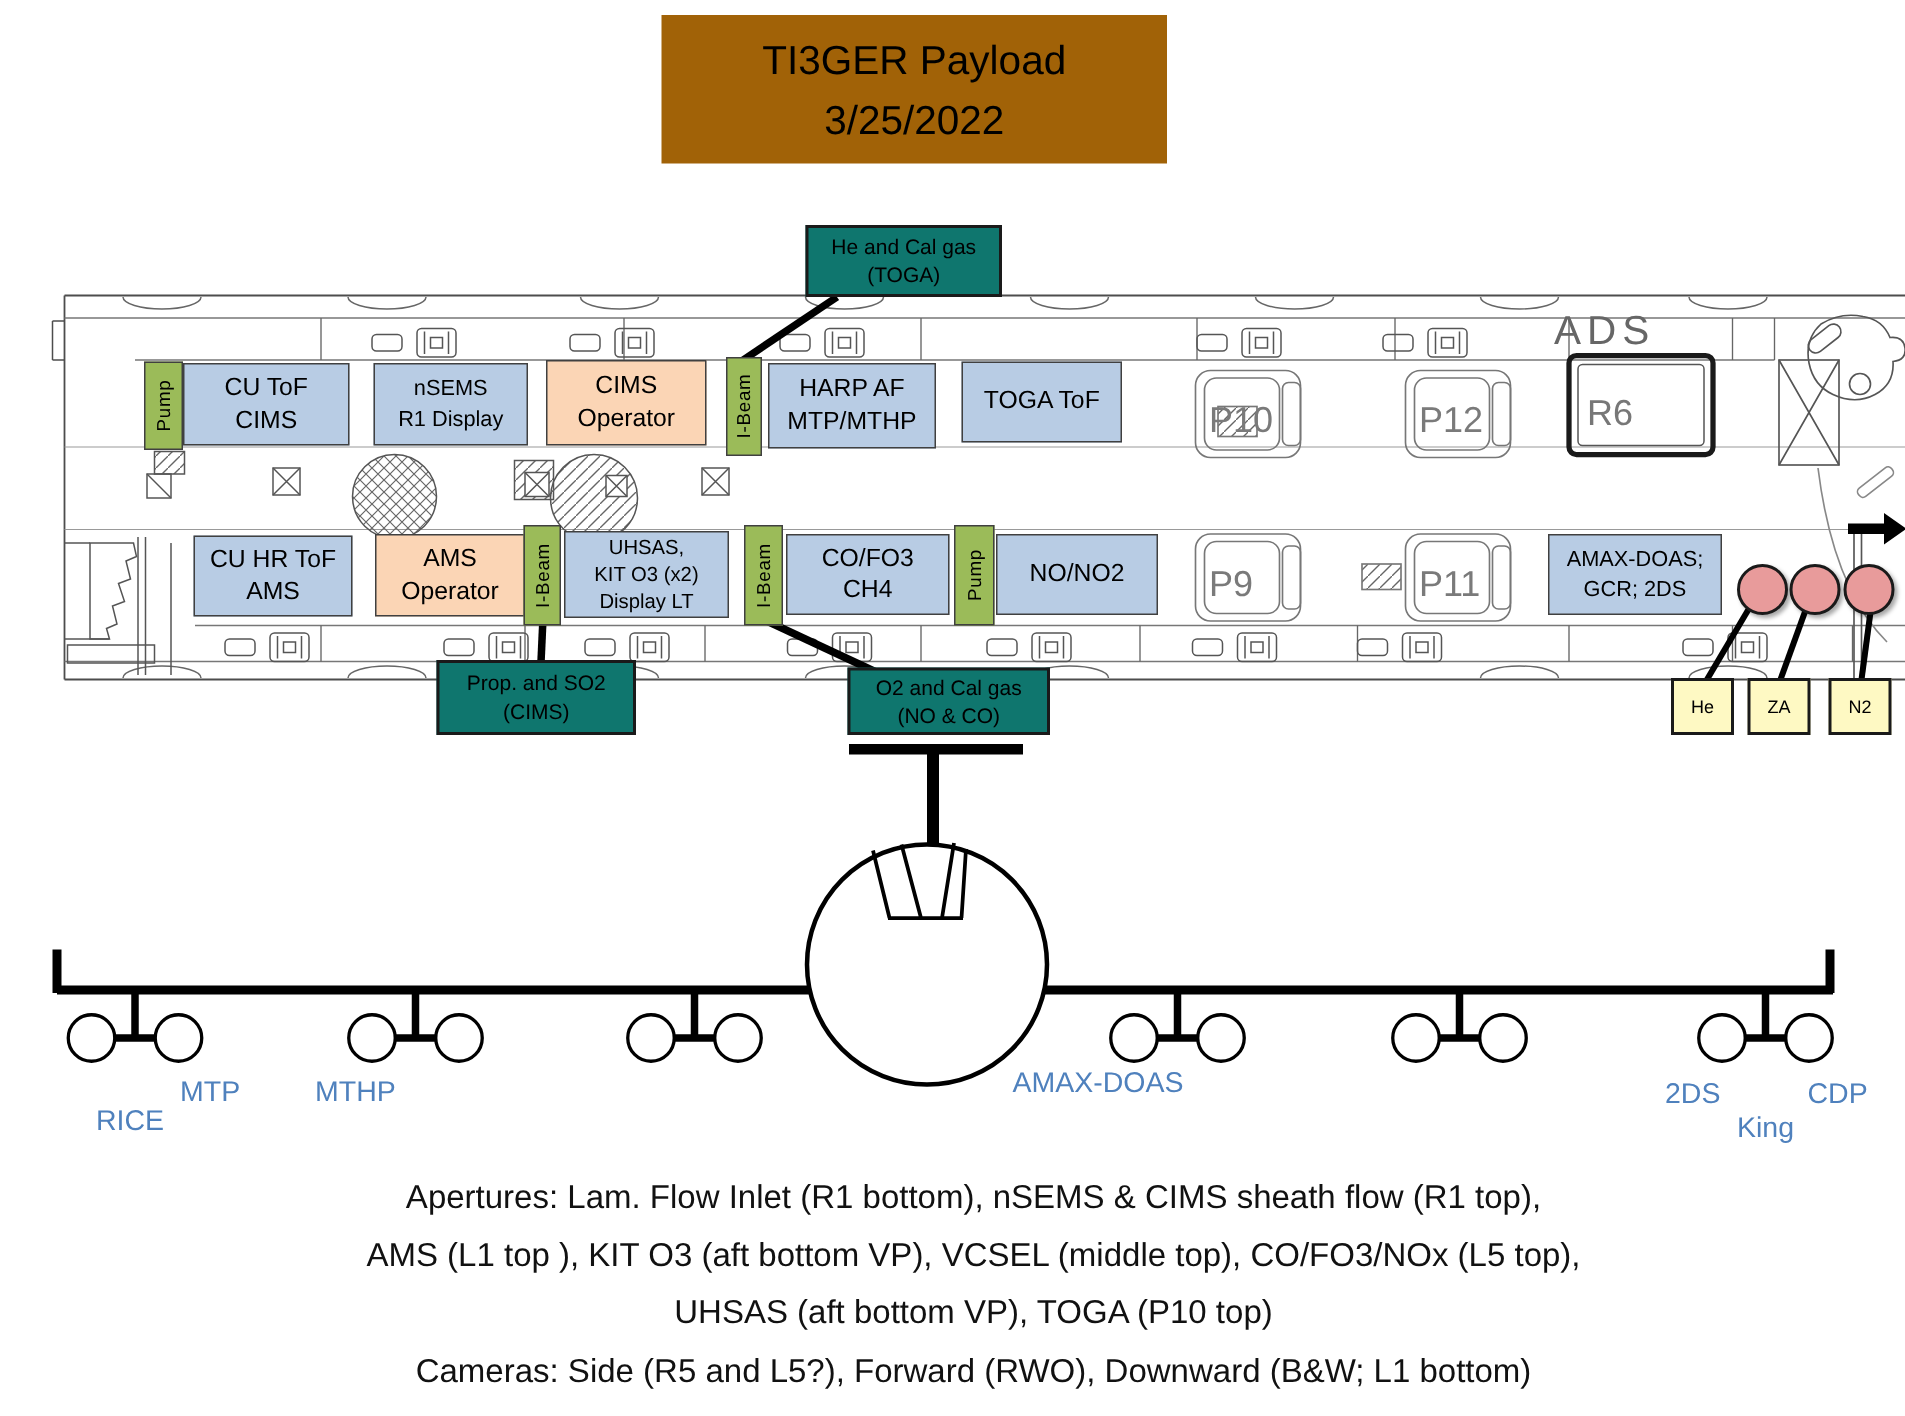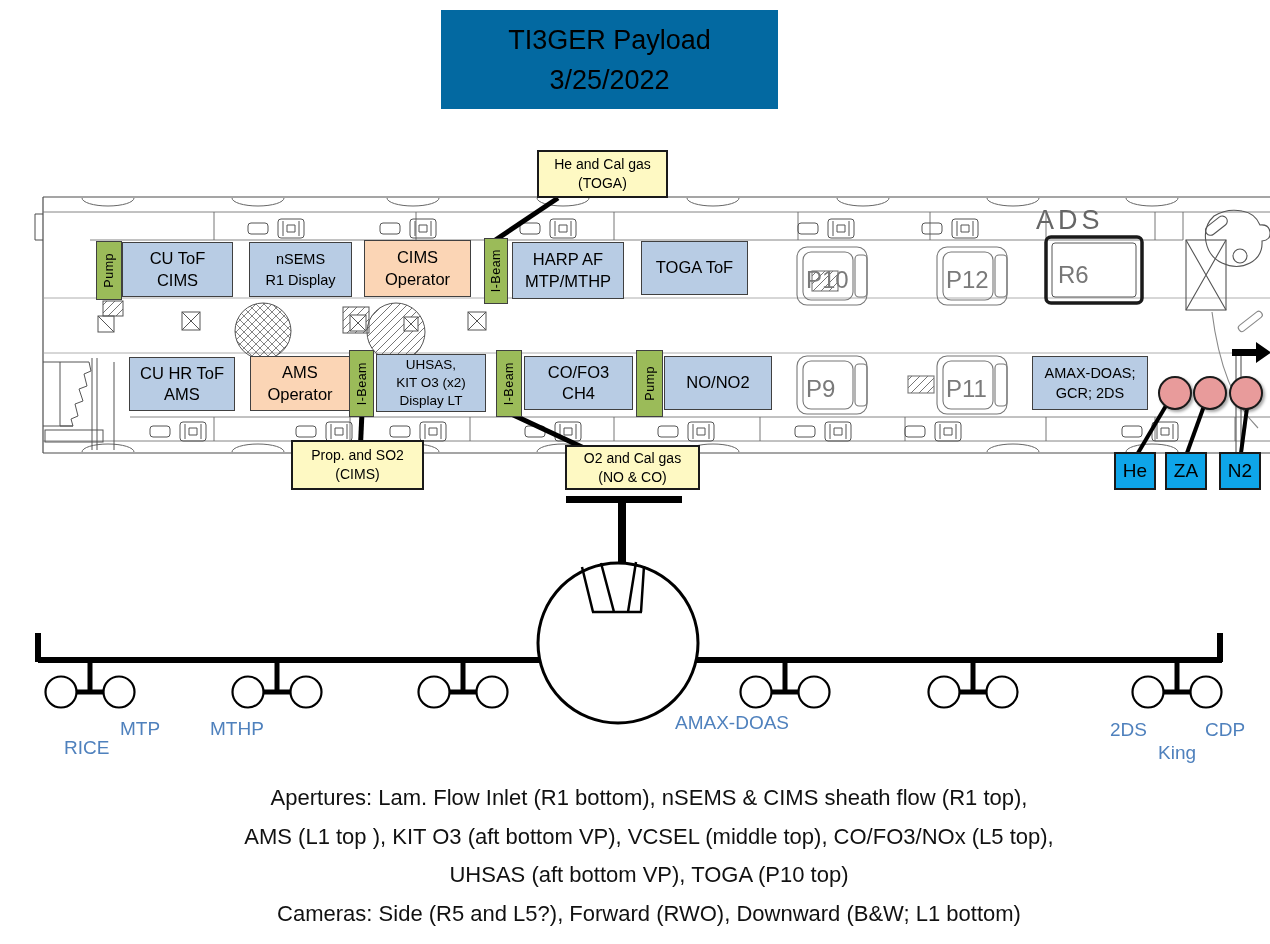--- a/index.html
+++ b/index.html
@@ -1,36 +1,36 @@
 <!DOCTYPE html>
 <html><head>
 <meta charset="utf-8">
 <style>
   html,body{margin:0;padding:0;background:#fff;}
   .canvas{position:relative;width:1270px;height:944px;background:#fff;overflow:hidden;
           font-family:"Liberation Sans",sans-serif;color:#000;}
   svg{position:absolute;left:0;top:0;}
-  .title-box{position:absolute;left:441px;top:10px;width:337px;height:99px;background:#0369a1;
+  .title-box{position:absolute;left:441px;top:10px;width:337px;height:99px;background:#a16207;
              display:flex;flex-direction:column;align-items:center;justify-content:center;
              font-size:27px;line-height:40px;color:#000;z-index:3;}
   .abox{position:absolute;display:flex;align-items:center;justify-content:center;text-align:center;
         border:1.6px solid #404040;white-space:pre-line;z-index:2;box-sizing:border-box;}
   .blue{background:#b8cce4;font-size:16.5px;line-height:1.3;}
   .orange{background:#fbd5b5;font-size:16.5px;line-height:1.3;}
   .green{background:#9bbb59;}
   .small{font-size:13.5px;line-height:1.35;}
   .mid{font-size:14.5px;line-height:1.4;}
   .vtext{writing-mode:vertical-rl;transform:rotate(180deg);font-size:12.5px;letter-spacing:.5px;}
-  .callout{position:absolute;background:#fef9c3;border:2px solid #1a1a1a;display:flex;align-items:center;
+  .callout{position:absolute;background:#0f766e;border:2px solid #1a1a1a;display:flex;align-items:center;
            justify-content:center;text-align:center;font-size:14px;line-height:1.35;
            white-space:pre-line;z-index:4;box-sizing:border-box;}
   .bottle{position:absolute;width:34px;height:34px;border-radius:50%;background:#e89b9b;
           border:2.2px solid #1a1a1a;box-shadow:2px 2px 3px rgba(0,0,0,.35);z-index:3;box-sizing:border-box;}
-  .gasbox{position:absolute;background:#0ea5e9;border:2px solid #1a1a1a;display:flex;align-items:center;
-          justify-content:center;font-size:19px;z-index:4;box-sizing:border-box;text-align:center;}
+  .gasbox{position:absolute;background:#fef9c3;border:2px solid #1a1a1a;display:flex;align-items:center;
+          justify-content:center;font-size:12px;z-index:4;box-sizing:border-box;text-align:center;}
   .wlabel{position:absolute;color:#4f81bd;font-size:19px;z-index:3;}
   .footer{position:absolute;left:0;top:779px;width:1270px;text-align:center;font-size:22px;
           line-height:38.5px;color:#111;z-index:3;padding-left:14px;}
   .dlabel{font-family:"Liberation Sans",sans-serif;}
 </style>
 </head>
 <body>
 
 <div class="canvas">
 

